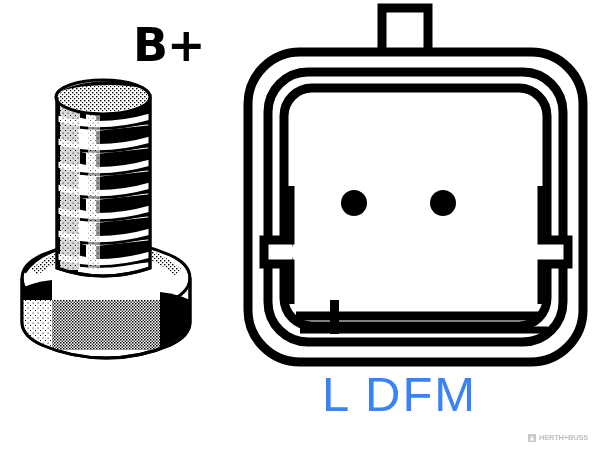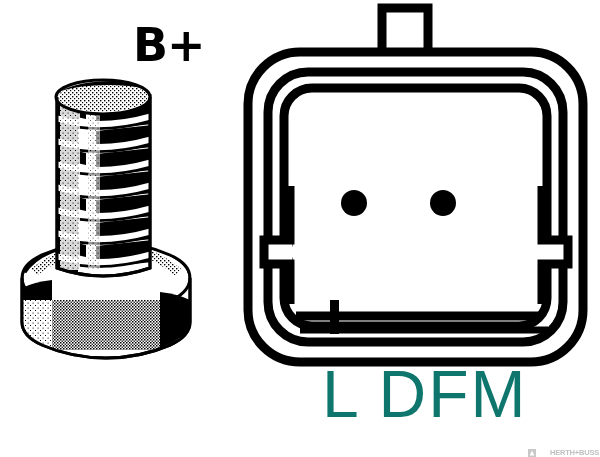--- a/index.html
+++ b/index.html
@@ -47,35 +47,35 @@
     color: #000000;
     white-space: pre;
   }
 
   .label-ldfm {
     position: absolute;
     left: 322px;
     top: 368px;
     font-family: "Liberation Sans", sans-serif;
     font-weight: 400;
-    font-size: 66px;
+    font-size: 49px;
     line-height: 52px;
     letter-spacing: 2px;
-    color: #0f766e;
+    color: #3b82f6;
     white-space: pre;
   }
 
   
   .watermark {
     position: absolute;
     left: 528px;
-    top: 448px;
+    top: 433px;
     display: flex;
     align-items: flex-end;
-    gap: 14px;
+    gap: 3px;
     opacity: 0.72;
   }
   .watermark .wm-mark {
     display: block;
     width: 8px;
     height: 8px;
   }
   .watermark .wm-text {
     font-family: "Liberation Sans", sans-serif;
     font-weight: 700;

